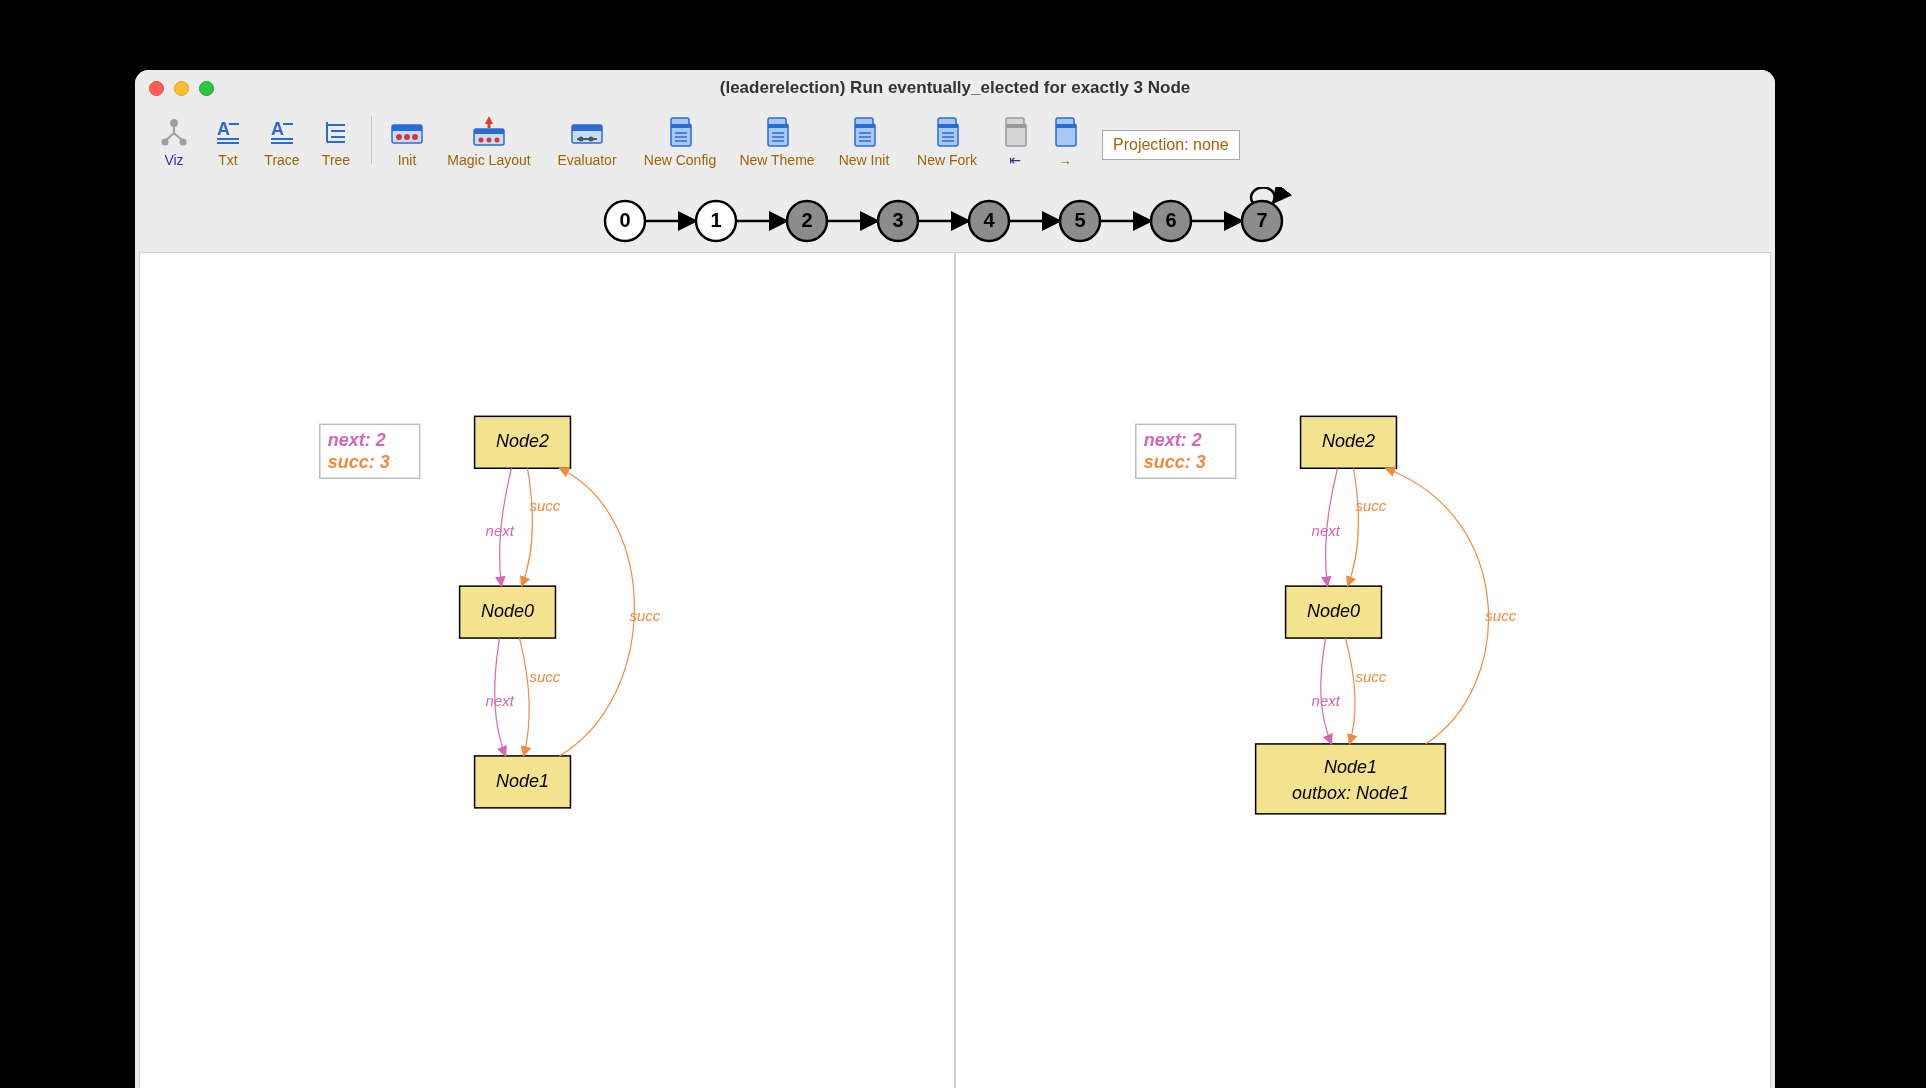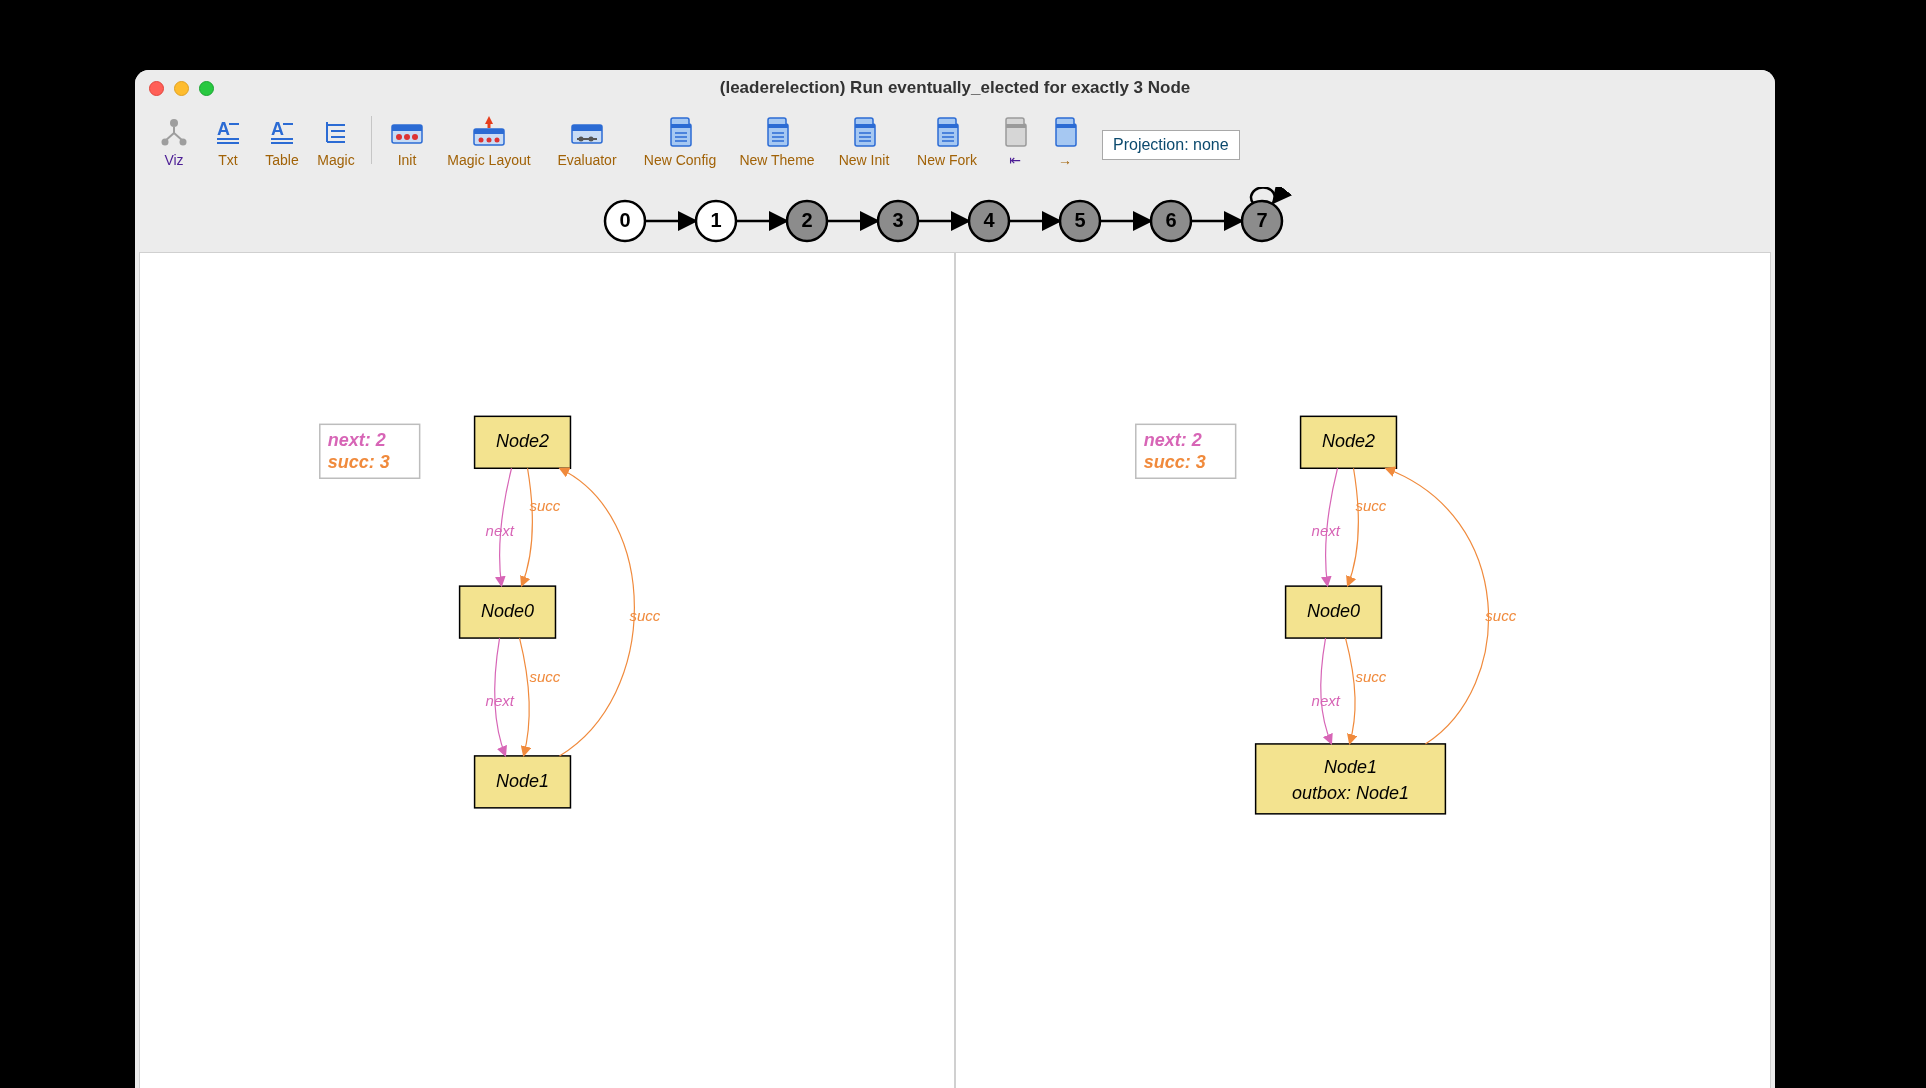--- a/index.html
+++ b/index.html
@@ -74,21 +74,21 @@
     margin: 4px 8px 0 8px;
   }
   .proj {
     margin-left: 12px;
     margin-top: 18px;
     height: 30px;
     border: 1px solid #a8a8a8;
     background: #fff;
     padding: 4px 10px;
     font-size: 16px;
-    color: #0c4a6e;
+    color: #a16207;
     display: flex; align-items: center;
   }
   .trace {
     height: 70px;
     display: flex;
     align-items: center;
     justify-content: center;
     background: #ececec;
   }
   .trace-svg { display: block; }
@@ -162,34 +162,34 @@
 
     <div class="tb-btn">
       <span class="icon">
         <svg width="30" height="30">
           <text x="4" y="18" font-size="18" font-weight="700" fill="#2b6bd4">A</text>
           <line x1="16" y1="7" x2="26" y2="7" stroke="#2b6bd4" stroke-width="2"></line>
           <line x1="4" y1="22" x2="26" y2="22" stroke="#2b6bd4" stroke-width="2"></line>
           <line x1="4" y1="26" x2="26" y2="26" stroke="#2b6bd4" stroke-width="2"></line>
         </svg>
       </span>
-      <span class="lbl">Table</span>
+      <span class="lbl">Trace</span>
     </div>
 
     <div class="tb-btn">
       <span class="icon">
         <svg width="30" height="30">
           <line x1="6" y1="5" x2="6" y2="25" stroke="#2b6bd4" stroke-width="2"></line>
           <line x1="6" y1="8" x2="24" y2="8" stroke="#2b6bd4" stroke-width="2"></line>
           <line x1="10" y1="14" x2="24" y2="14" stroke="#2b6bd4" stroke-width="2"></line>
           <line x1="10" y1="20" x2="24" y2="20" stroke="#2b6bd4" stroke-width="2"></line>
           <line x1="6" y1="25" x2="24" y2="25" stroke="#2b6bd4" stroke-width="2"></line>
         </svg>
       </span>
-      <span class="lbl">Magic</span>
+      <span class="lbl">Tree</span>
     </div>
 
     <div class="tb-sep"></div>
 
     <div class="tb-btn">
       <span class="icon">
         <svg width="36" height="30">
           <rect x="3" y="8" width="30" height="18" rx="2" fill="#c9dcf5" stroke="#2b6bd4" stroke-width="1.5"></rect>
           <rect x="3" y="8" width="30" height="6" fill="#2b6bd4"></rect>
           <circle cx="10" cy="20" r="3" fill="#d33"></circle>

